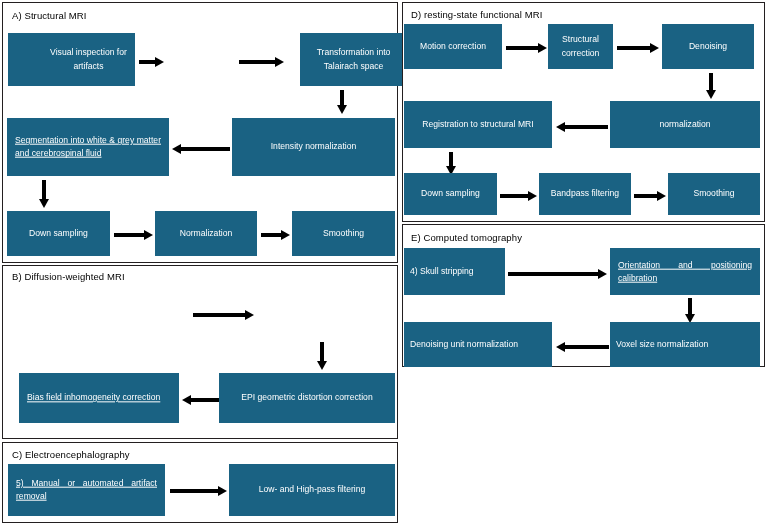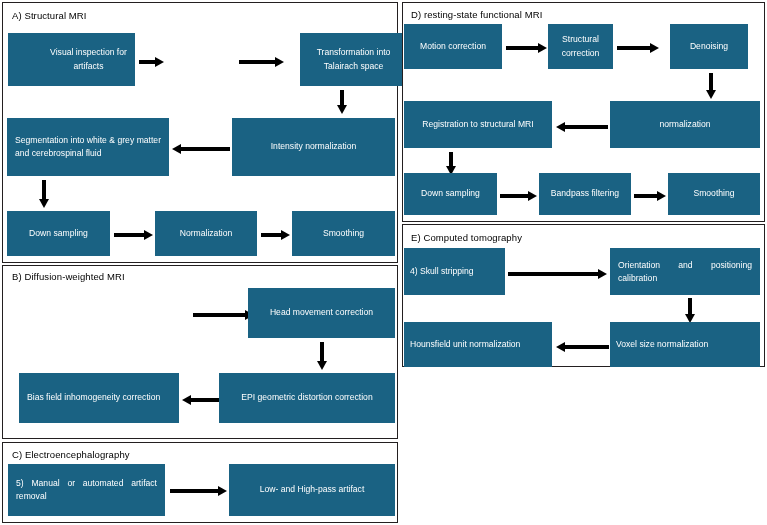--- a/index.html
+++ b/index.html
@@ -46,20 +46,21 @@
   }
   .node.left {
     text-align: left;
     justify-content: flex-start;
   }
   .node.justify {
     display: block;
     text-align: justify;
     text-align-last: left;
     padding: 0 8px;
+    text-decoration: underline;
   }
   .node.justify .inner {
     display: block;
     width: 100%;
     position: relative;
     top: 50%;
     transform: translateY(-50%);
   }
   
   .arrow {
@@ -159,21 +160,20 @@
   </div>
   <div class="node" style="left:292px; top:211px; width:103px; height:45px;">Smoothing</div>
 
   <div class="panel" style="left:2px; top:265px; width:396px; height:174px;"></div>
   <div class="panel-title" style="left:12px; top:271px;">B) Diffusion-weighted MRI</div>
 
   <div class="arrow arrow-r" style="left:193px; top:313px; width:61px;">
     <div class="shaft" style="left:0; width:53px;"></div>
       <div class="head"></div>
   </div>
-  <div class="node" style="left:248px; top:288px; width:147px; height:50px;">Head movement correction</div>
 
   <div class="arrow arrow-d" style="left:320px; top:342px; height:28px;">
     <div class="shaft" style="height:21px;"></div>
       <div class="head"></div>
   </div>
 
   <div class="node justify" style="left:19px; top:373px; width:160px; height:50px;">
     <span class="inner">Bias field inhomogeneity correction</span>
   </div>
   <div class="arrow arrow-l" style="left:182px; top:398px; width:64px;">
@@ -185,36 +185,36 @@
   <div class="panel" style="left:2px; top:442px; width:396px; height:81px;"></div>
   <div class="panel-title" style="left:12px; top:449px;">C) Electroencephalography</div>
 
   <div class="node justify" style="left:8px; top:464px; width:157px; height:52px;">
     <span class="inner">5) Manual or automated artifact removal</span>
   </div>
   <div class="arrow arrow-r" style="left:170px; top:489px; width:57px;">
     <div class="shaft" style="left:0; width:49px;"></div>
       <div class="head"></div>
   </div>
-  <div class="node" style="left:229px; top:464px; width:166px; height:52px;">Low- and High-pass artifact</div>
+  <div class="node" style="left:229px; top:464px; width:166px; height:52px;">Low- and High-pass filtering</div>
 
   <div class="panel" style="left:402px; top:2px; width:363px; height:220px;"></div>
   <div class="panel-title" style="left:411px; top:9px;">D) resting-state functional MRI</div>
 
   <div class="node" style="left:404px; top:24px; width:98px; height:45px;">Motion correction</div>
   <div class="arrow arrow-r" style="left:506px; top:46px; width:41px;">
     <div class="shaft" style="left:0; width:33px;"></div>
       <div class="head"></div>
   </div>
   <div class="node" style="left:548px; top:24px; width:65px; height:45px;">Structural correction</div>
   <div class="arrow arrow-r" style="left:617px; top:46px; width:42px;">
     <div class="shaft" style="left:0; width:34px;"></div>
       <div class="head"></div>
   </div>
-  <div class="node" style="left:662px; top:24px; width:78px; height:45px;margin-left:8px;">Denoising</div>
+  <div class="node" style="left:662px; top:24px; width:92px; height:45px;">Denoising</div>
 
   <div class="arrow arrow-d" style="left:709px; top:73px; height:26px;">
     <div class="shaft" style="height:19px;"></div>
       <div class="head"></div>
   </div>
 
   <div class="node" style="left:404px; top:101px; width:148px; height:47px;">Registration to structural MRI</div>
   <div class="arrow arrow-l" style="left:556px; top:125px; width:52px;">
     <div class="head"></div>
       <div class="shaft" style="left:8px; width:44px;"></div>
@@ -248,20 +248,20 @@
   </div>
   <div class="node justify" style="left:610px; top:248px; width:150px; height:47px;">
     <span class="inner">Orientation and positioning calibration</span>
   </div>
 
   <div class="arrow arrow-d" style="left:688px; top:298px; height:25px;">
     <div class="shaft" style="height:18px;"></div>
       <div class="head"></div>
   </div>
 
-  <div class="node left" style="left:404px; top:322px; width:148px; height:45px;">Hounsfield unit normalization</div>
+  <div class="node left" style="left:404px; top:322px; width:148px; height:45px;">Denoising unit normalization</div>
   <div class="arrow arrow-l" style="left:556px; top:345px; width:53px;">
     <div class="head"></div>
       <div class="shaft" style="left:8px; width:45px;"></div>
   </div>
   <div class="node left" style="left:610px; top:322px; width:150px; height:45px;">Voxel size normalization</div>
 
 </div>
 
 </body></html>

